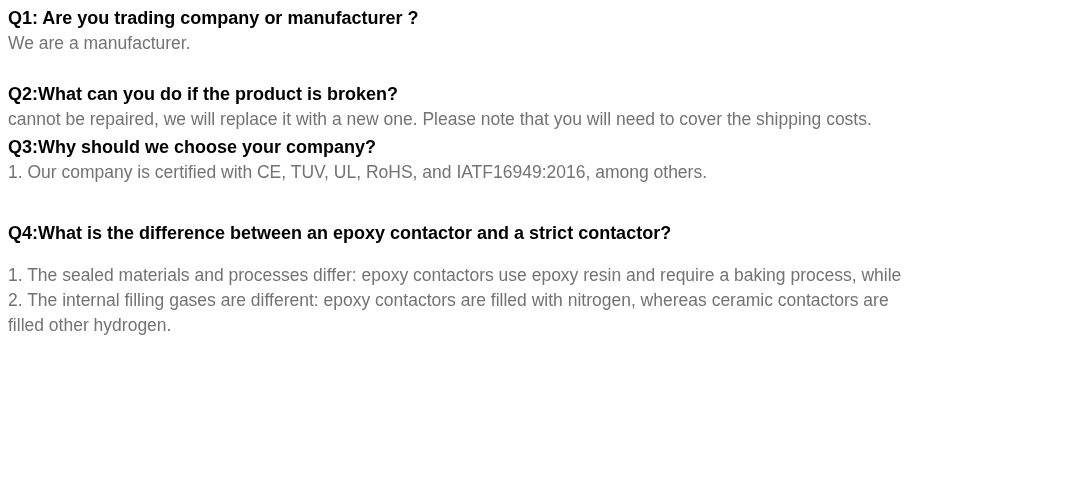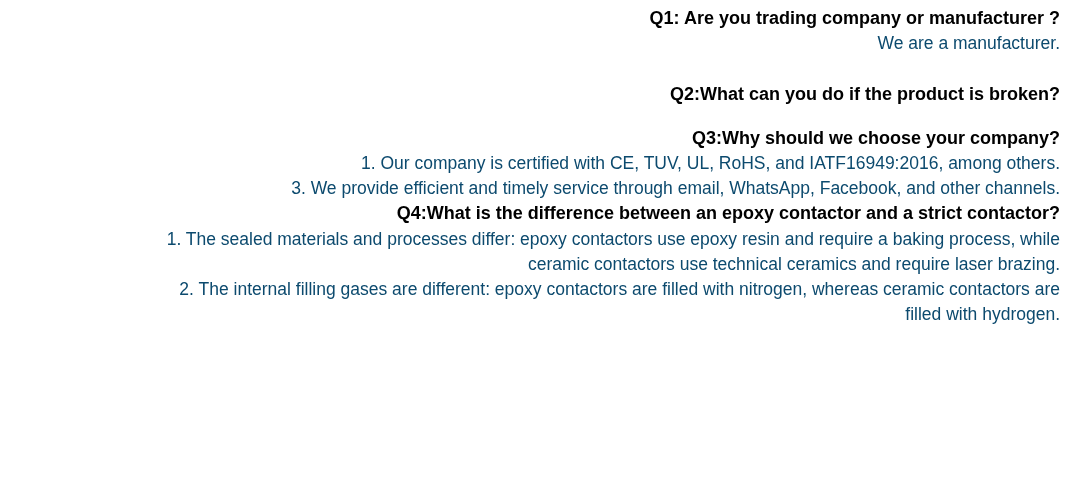--- a/index.html
+++ b/index.html
@@ -9,78 +9,76 @@
   }
   body {
     width: 1068px;
     height: 500px;
     overflow: hidden;
     font-family: "Liberation Sans", "DejaVu Sans", sans-serif;
     color: #000000;
   }
   .faq-page {
     padding: 6px 8px 0 8px;
-    text-align: right;
   }
   .faq-section {
     margin: 0;
   }
   .faq-question {
     margin: 0;
     font-size: 18px;
     line-height: 25px;
     font-weight: 700;
     color: #000000;
     white-space: nowrap;
   }
   .faq-answers {
     margin: 0;
   }
   .answer-line {
     font-size: 17.5px;
     line-height: 25px;
     font-weight: 400;
-    color: #0c4a6e;
+    color: #737373;
     white-space: nowrap;
   }
   
   .faq-section.sec-1 { margin-bottom: 26px; }
-  .faq-section.sec-2 { margin-bottom: 19px; }
-  .faq-section.sec-3 { }
-  .faq-section.sec-4 .faq-answers { margin-top: 1px; }
+  .faq-section.sec-2 { margin-bottom: 3px; }
+  .faq-section.sec-3 { margin-bottom: 36px; }
+  .faq-section.sec-4 .faq-answers { margin-top: 17px; }
 </style>
 </head>
 <body>
 
 <div class="faq-page">
 
   <section class="faq-section sec-1">
     <h2 class="faq-question">Q1: Are you trading company or manufacturer ?</h2>
     <div class="faq-answers">
       <div class="answer-line">We are a manufacturer.</div>
     </div>
   </section>
 
   <section class="faq-section sec-2">
     <h2 class="faq-question">Q2:What can you do if the product is broken?</h2>
     <div class="faq-answers">
+      <div class="answer-line">cannot be repaired, we will replace it with a new one. Please note that you will need to cover the shipping costs.</div>
     </div>
   </section>
 
   <section class="faq-section sec-3">
     <h2 class="faq-question">Q3:Why should we choose your company?</h2>
     <div class="faq-answers">
       <div class="answer-line">1. Our company is certified with CE, TUV, UL, RoHS, and IATF16949:2016, among others.</div>
-      <div class="answer-line">3. We provide efficient and timely service through email, WhatsApp, Facebook, and other channels.</div>
     </div>
   </section>
 
   <section class="faq-section sec-4">
     <h2 class="faq-question">Q4:What is the difference between an epoxy contactor and a strict contactor?</h2>
     <div class="faq-answers">
       <div class="answer-line">1. The sealed materials and processes differ: epoxy contactors use epoxy resin and require a baking process, while</div>
-      <div class="answer-line">ceramic contactors use technical ceramics and require laser brazing.</div>
       <div class="answer-line">2. The internal filling gases are different: epoxy contactors are filled with nitrogen, whereas ceramic contactors are</div>
-      <div class="answer-line">filled with hydrogen.</div>
+      <div class="answer-line">filled other hydrogen.</div>
     </div>
   </section>
 
 </div>
 
 </body></html>

